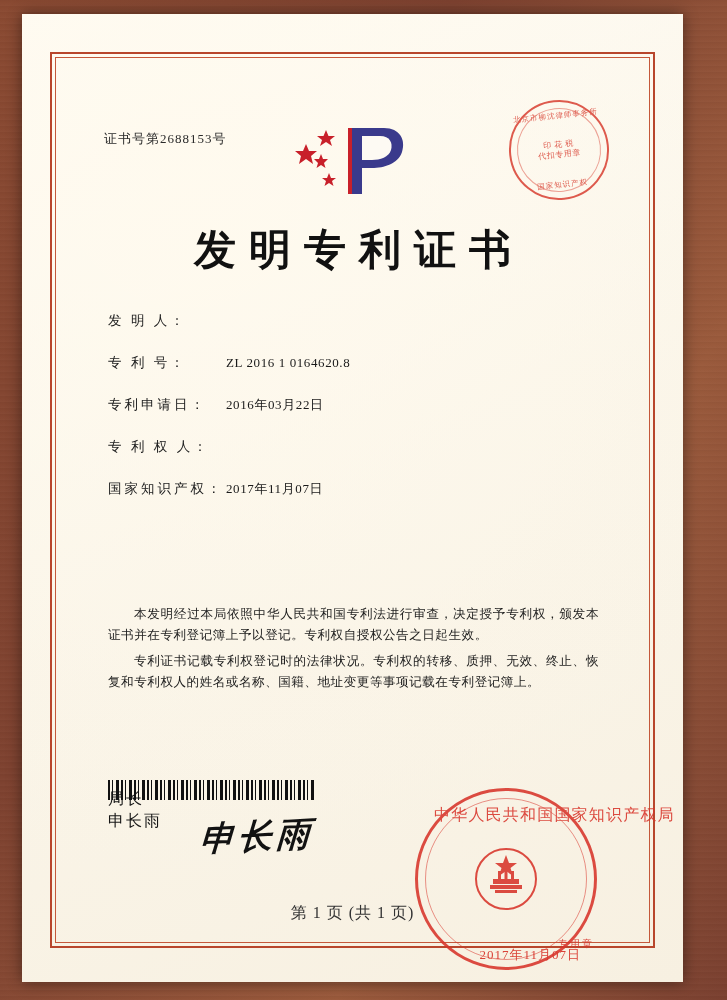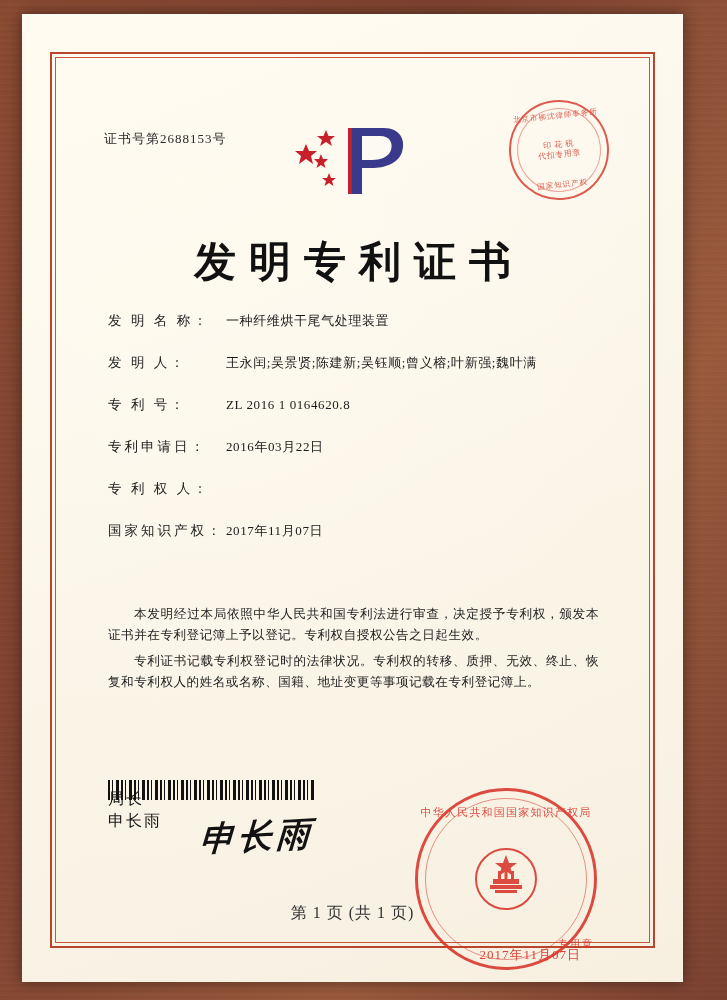--- a/index.html
+++ b/index.html
@@ -135,21 +135,20 @@
     position: absolute;
     left: 0; right: 0;
     top: 150px;
     text-align: center;
     font-size: 42px;
     letter-spacing: 13px;
     color: #111;
     font-weight: 700;
     font-family: "Liberation Serif", serif;
     text-indent: 13px;
-    margin-top: 12px;
   }
 
   .fields {
     position: absolute;
     left: 36px;
     right: 30px;
     top: 240px;
     font-size: 13.5px;
     color: #1b1b1b;
   }
@@ -238,23 +237,23 @@
     opacity: .88;
   }
   .nat-seal .inner-ring {
     position: absolute; inset: 7px;
     border-radius: 50%;
     border: 1px solid #d8342a;
     opacity: .6;
   }
   .nat-seal .top-text {
     position: absolute;
-    left: 0; right: 0; top: 14px;
-    text-align: center;
-    font-size: 11px;
+    left: 16px; right: 0; top: 14px;
+    text-align: center;
+    font-size: 16px;
     letter-spacing: 1.2px;
     white-space: nowrap;
   }
   .nat-seal .bottom-text {
     position: absolute;
     left: 12px; right: 0; bottom: 16px;
     text-align: right;
     font-size: 10px;
     letter-spacing: 2px;
     white-space: nowrap;
@@ -318,26 +317,21 @@
       <div class="seal-arc">北京市柳沈律师事务所</div>
       <div class="seal-mid" style="white-space:pre-line;">印 花 税
 代扣专用章</div>
       <div class="seal-bot">国家知识产权</div>
     </div>
 
     <div class="main-title">发明专利证书</div>
 
     <div class="fields">
       <div class="field-row">
-        <div class="field-label">发 明 名 称：</div>
-        <div class="field-value">一种纤维烘干尾气处理装置</div>
-      </div>
-      <div class="field-row">
         <div class="field-label">发 明 人：</div>
-        <div class="field-value">王永闰;吴景贤;陈建新;吴钰顺;曾义榕;叶新强;魏叶满</div>
       </div>
       <div class="field-row">
         <div class="field-label">专 利 号：</div>
         <div class="field-value">ZL 2016 1 0164620.8</div>
       </div>
       <div class="field-row">
         <div class="field-label">专利申请日：</div>
         <div class="field-value">2016年03月22日</div>
       </div>
       <div class="field-row">

